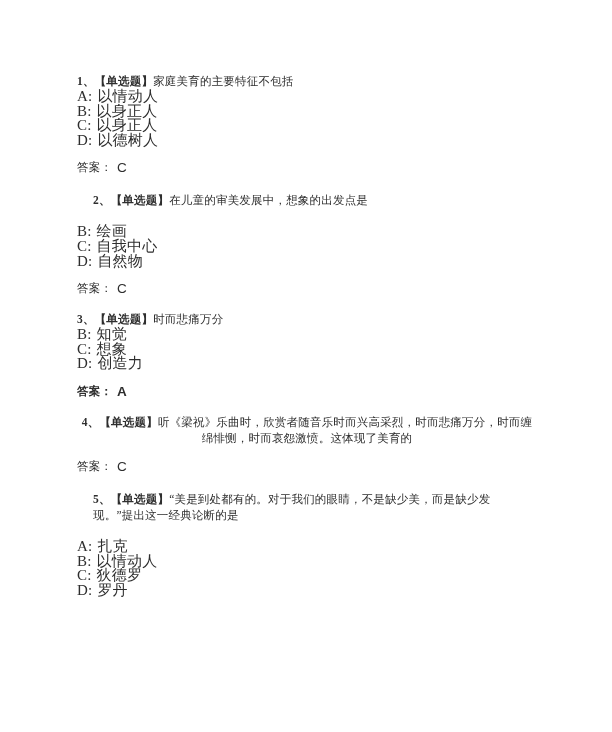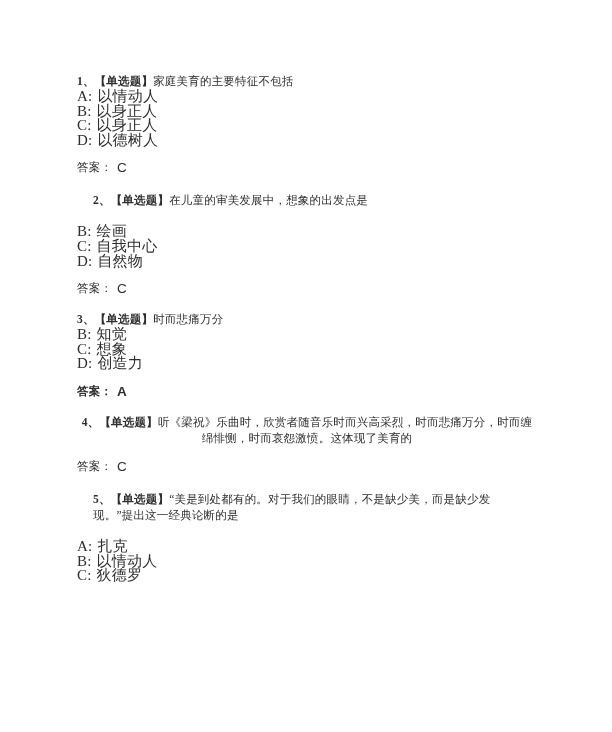--- a/index.html
+++ b/index.html
@@ -158,17 +158,20 @@
   </li>
 
   <li class="option-line">
     <span class="option-key">B:</span><span class="option-text">以情动人</span>
   </li>
 
   <li class="option-line">
     <span class="option-key">C:</span><span class="option-text">狄德罗</span>
   </li>
 
+  <li class="option-line">
+    <span class="option-key">D:</span><span class="option-text">罗丹</span>
+  </li>
 </ul>
 
   </section>
 </div>
 </main>
 
 </body></html>

